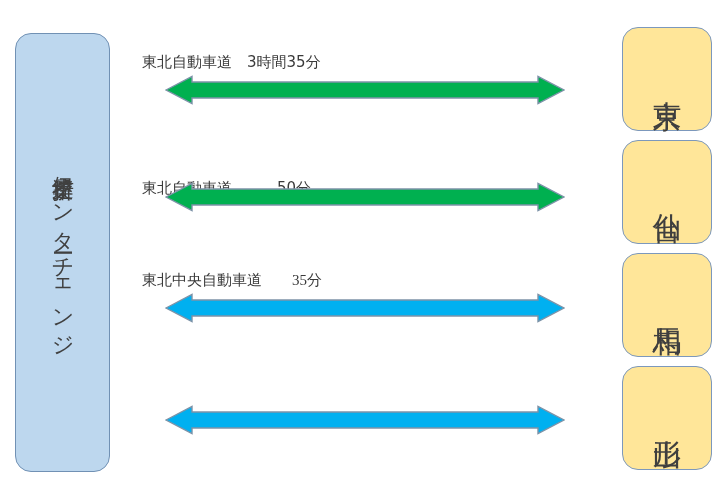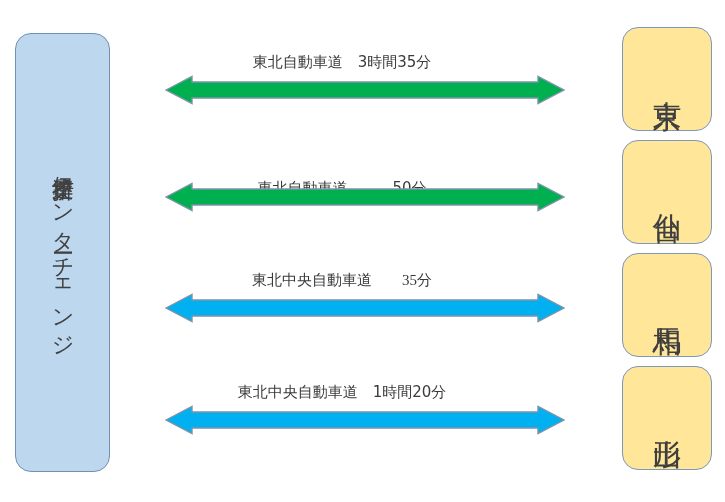--- a/index.html
+++ b/index.html
@@ -34,21 +34,21 @@
   .city-box.r2{top:253px;}
   .city-box.r3{top:366px;}
   .city-label{
     writing-mode:vertical-rl;
     font-size:29px;line-height:1;letter-spacing:1px;
     color:#3f3f3f;
   }
   
   .route-label{
     position:absolute;left:142px;width:400px;height:19px;
-    text-align:center;font-size:15px;line-height:19px;
+    font-size:15px;line-height:19px;
     color:#3a3a3a;white-space:pre;
   }
   .route-label.r0{top:53px;}
   .route-label.r1{top:179px;}
   .route-label.r2{top:271px;font-family:Liberation Serif, serif;}
   .route-label.r3{top:383px;}
   
   .route-arrow{
     position:absolute;left:165px;width:400px;height:30px;display:block;
   }
@@ -65,21 +65,20 @@
 
 <div class="canvas">
 
   <div class="ic-box">
     <span class="ic-label">伊達桑折インターチェンジ</span>
   </div>
 
   <div class="route-label r0">東北自動車道　3時間35分</div>
   <div class="route-label r1">東北自動車道　　　50分</div>
   <div class="route-label r2">東北中央自動車道　　35分</div>
-  <div class="route-label r3">東北中央自動車道　1時間20分</div>
 
   <svg class="route-arrow r0" viewBox="0 0 400 30" preserveAspectRatio="none">
     <polygon points="1,15 27,1.5 27,7 373,7 373,1.5 399,15 373,28.5 373,23 27,23 27,28.5" fill="#00B050"></polygon>
   </svg>
   <svg class="route-arrow r1" viewBox="0 0 400 30" preserveAspectRatio="none">
     <polygon points="1,15 27,1.5 27,7 373,7 373,1.5 399,15 373,28.5 373,23 27,23 27,28.5" fill="#00B050"></polygon>
   </svg>
   <svg class="route-arrow r2" viewBox="0 0 400 30" preserveAspectRatio="none">
     <polygon points="1,15 27,1.5 27,7 373,7 373,1.5 399,15 373,28.5 373,23 27,23 27,28.5" fill="#00B0F0"></polygon>
   </svg>

